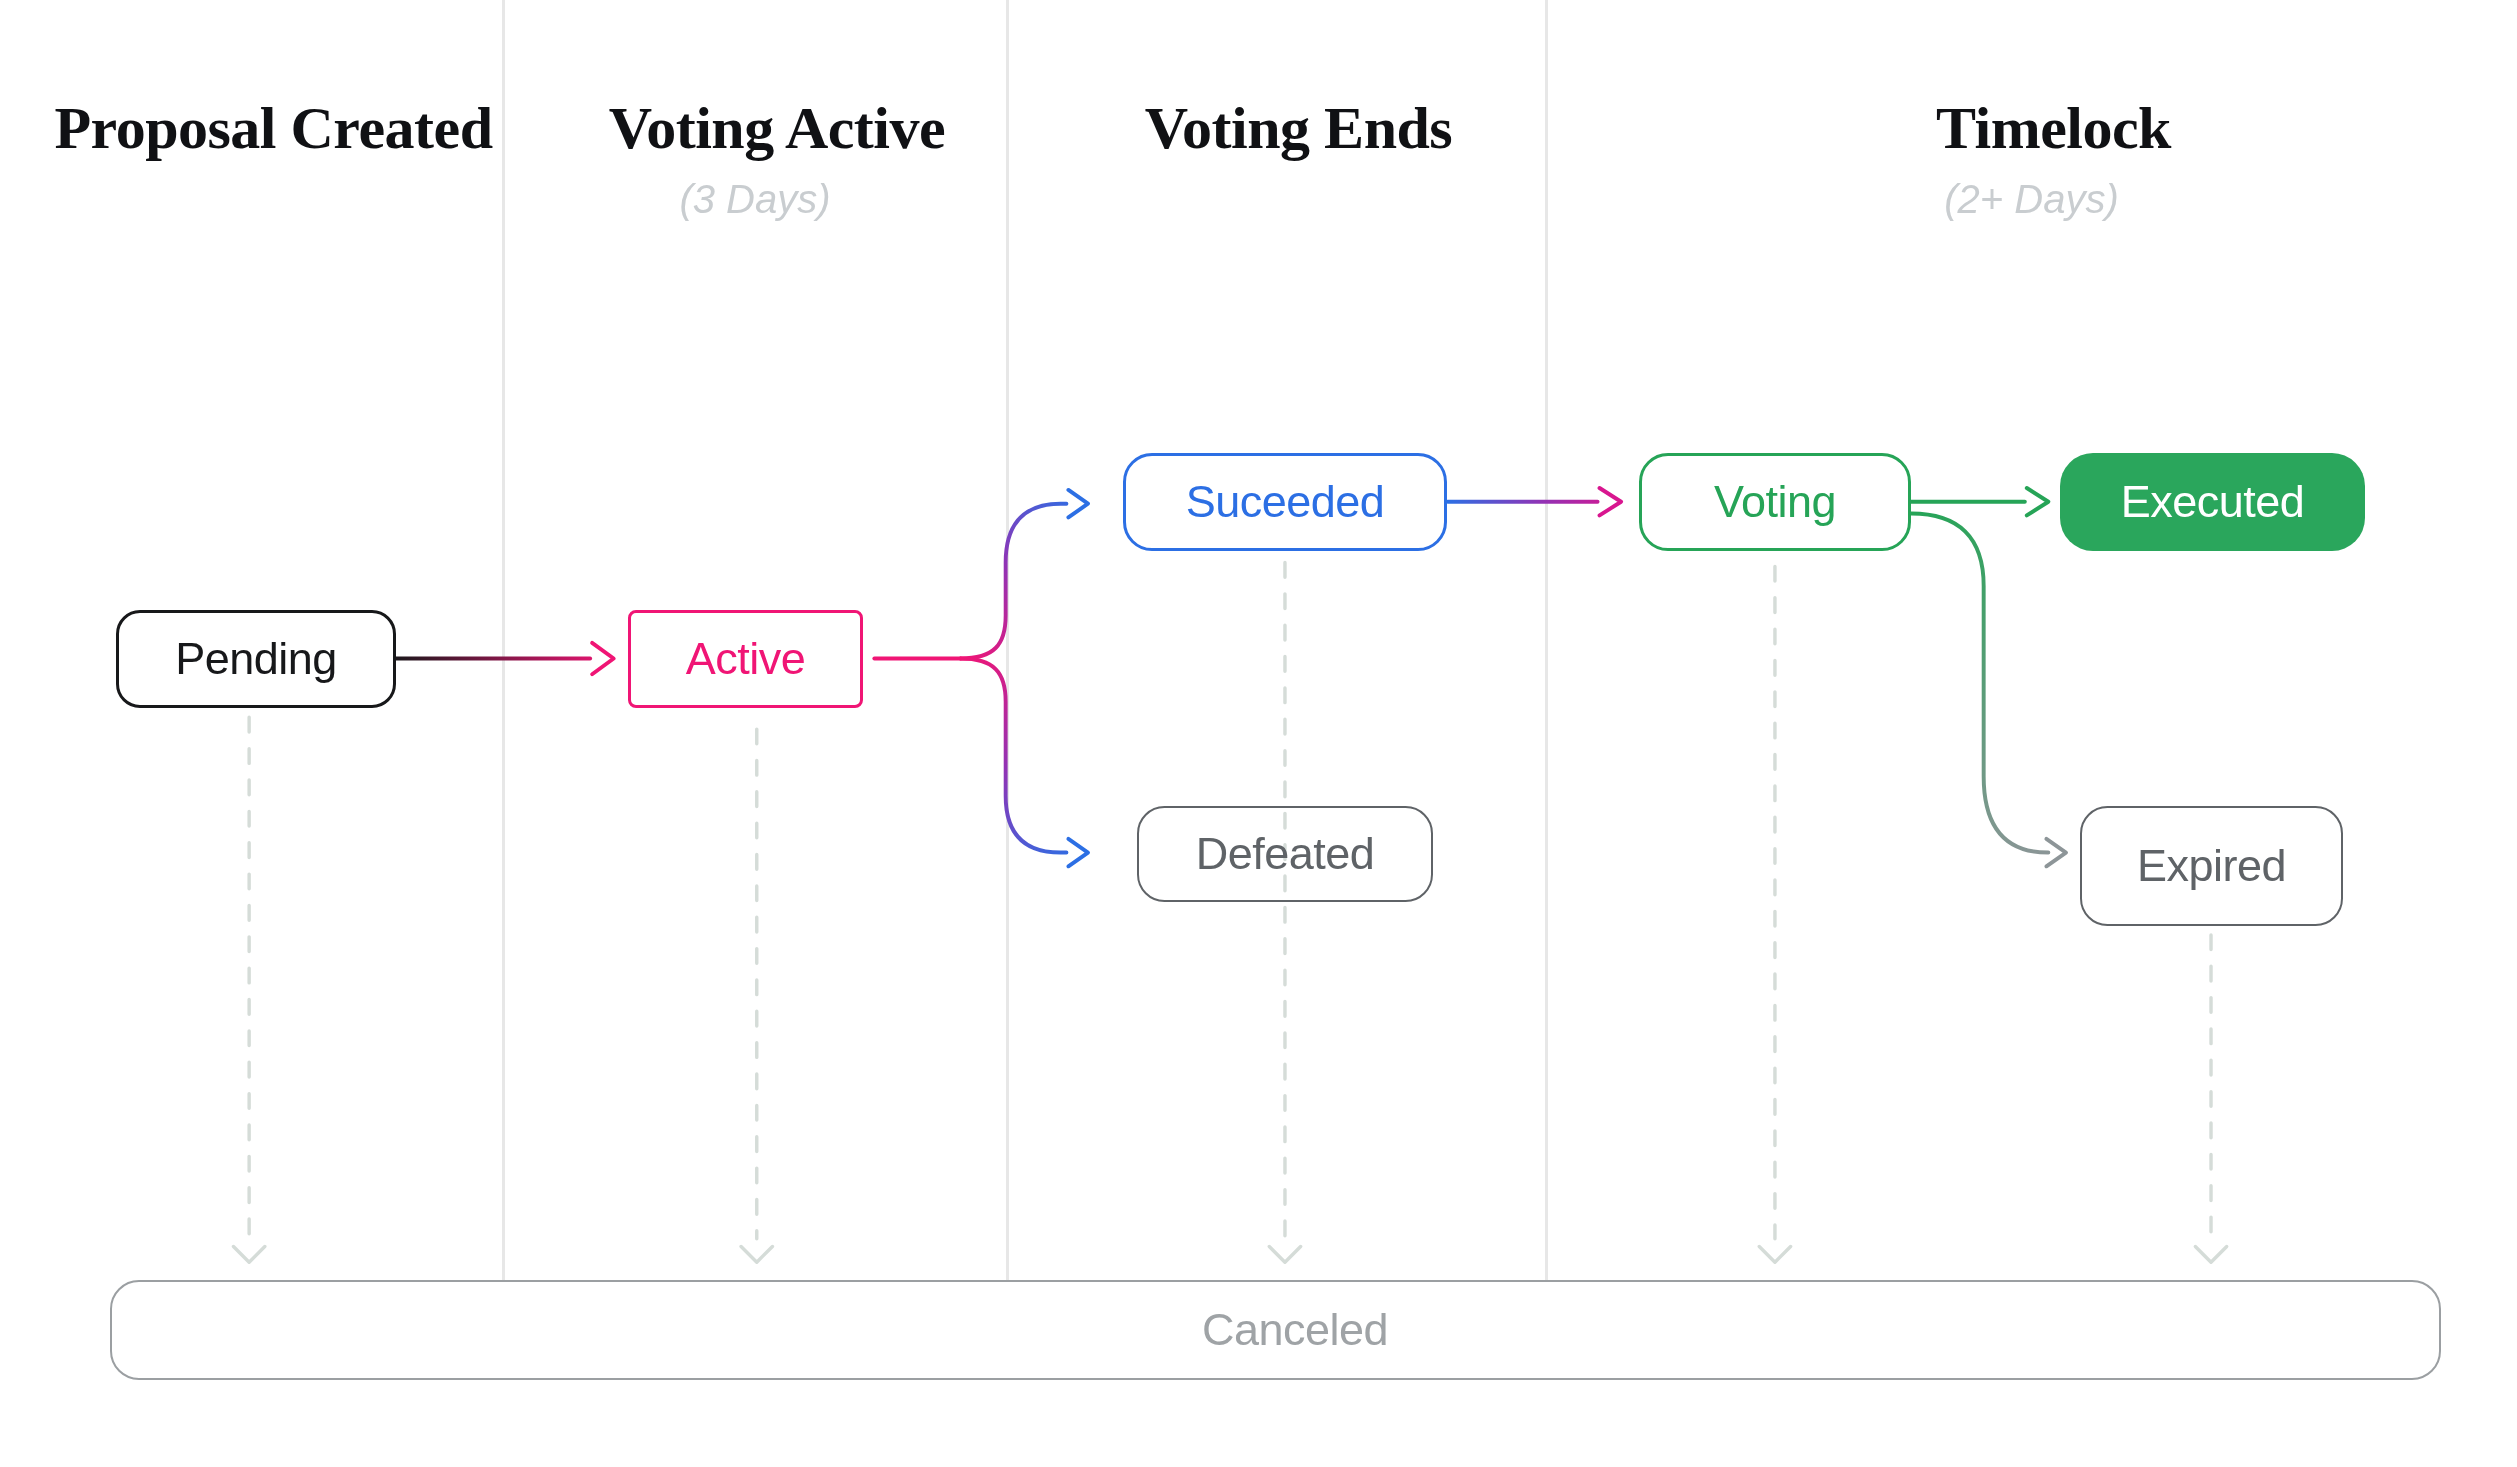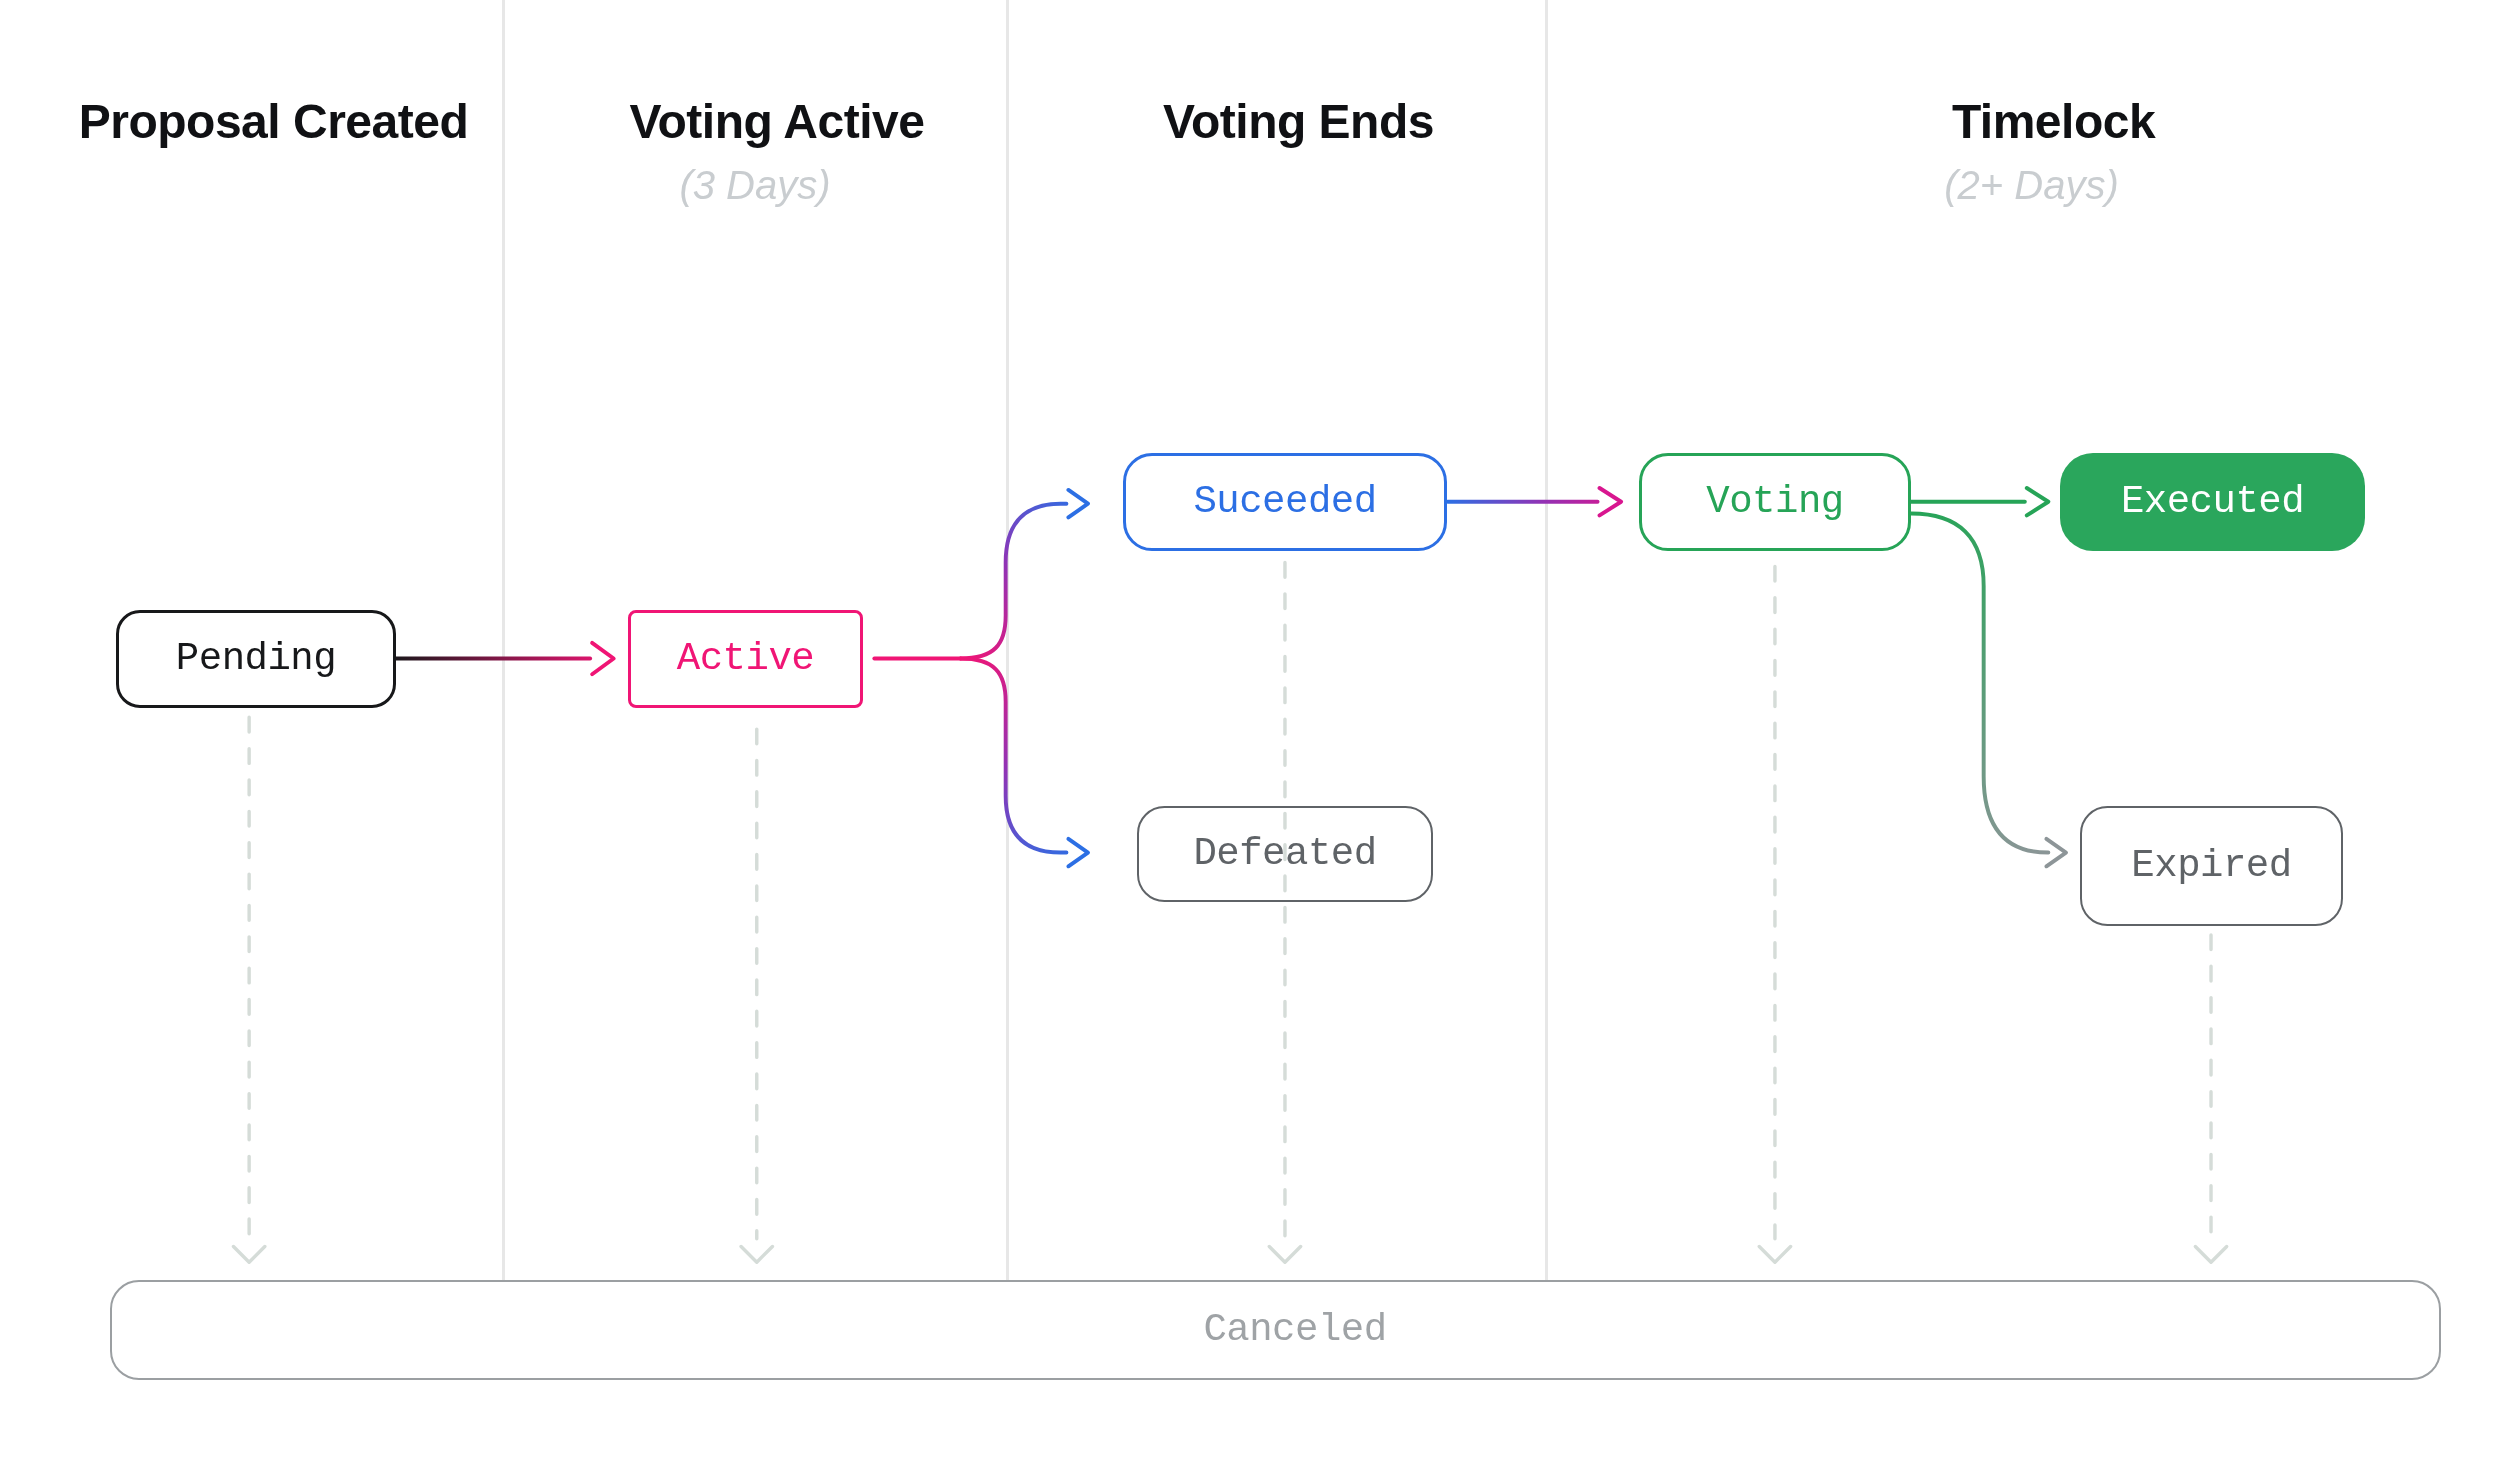--- a/index.html
+++ b/index.html
@@ -20,25 +20,25 @@
     background: #e7e7e7;
   }
   
   .col-header {
     position: absolute;
     top: 0;
     text-align: center;
   }
   .col-title {
     margin-top: 94px;
-    font-size: 48px;
+    font-size: 60px;
     font-weight: 700;
     letter-spacing: -0.5px;
     color: #101114;
-    font-family: Liberation Sans, sans-serif;
+    font-family: Liberation Serif, serif;
     padding-left: 44px;
   }
   .col-sub {
     margin-top: 13.7px;
     font-size: 40px;
     font-style: italic;
     font-weight: 400;
     color: #c9cdd0;
   }
   
@@ -49,22 +49,22 @@
     height: 1467px;
   }
   
   .node {
     position: absolute;
     display: flex;
     align-items: center;
     justify-content: center;
     box-sizing: border-box;
     background: #ffffff;
-    font-family: Liberation Mono, monospace;
-    font-size: 39px;
+    font-family: Liberation Sans, sans-serif;
+    font-size: 45px;
     font-weight: 400;
     letter-spacing: -0.5px;
     white-space: nowrap;
   }
   .node.pending   { left: 116px;  top: 610px; width: 280px;  height: 98px; border: 3.9px solid var(--c-ink);   border-radius: 24px; color: var(--c-ink); }
   .node.active    { left: 628px;  top: 610px; width: 235px;  height: 98px; border: 3.9px solid var(--c-pink);  border-radius: 8px; color: var(--c-pink); }
   .node.succeeded { left: 1123px; top: 453px; width: 324px;  height: 98px; border: 3.4px solid var(--c-blue); border-radius: 29px; color: var(--c-blue); }
   .node.defeated  { left: 1137px; top: 806px; width: 296px;  height: 96px;  border: 2.9px solid var(--c-gray-dark); border-radius: 27.4px; color: var(--c-gray-dark); background: transparent; }
   .node.queued    { left: 1639px; top: 453px; width: 272px;  height: 98px; border: 3.4px solid var(--c-green); border-radius: 29px; color: var(--c-green); }
   .node.executed  { left: 2060px; top: 453px; width: 305px;  height: 98px; background: var(--c-green-fill);  border-radius: 33px; color: #ffffff; }

